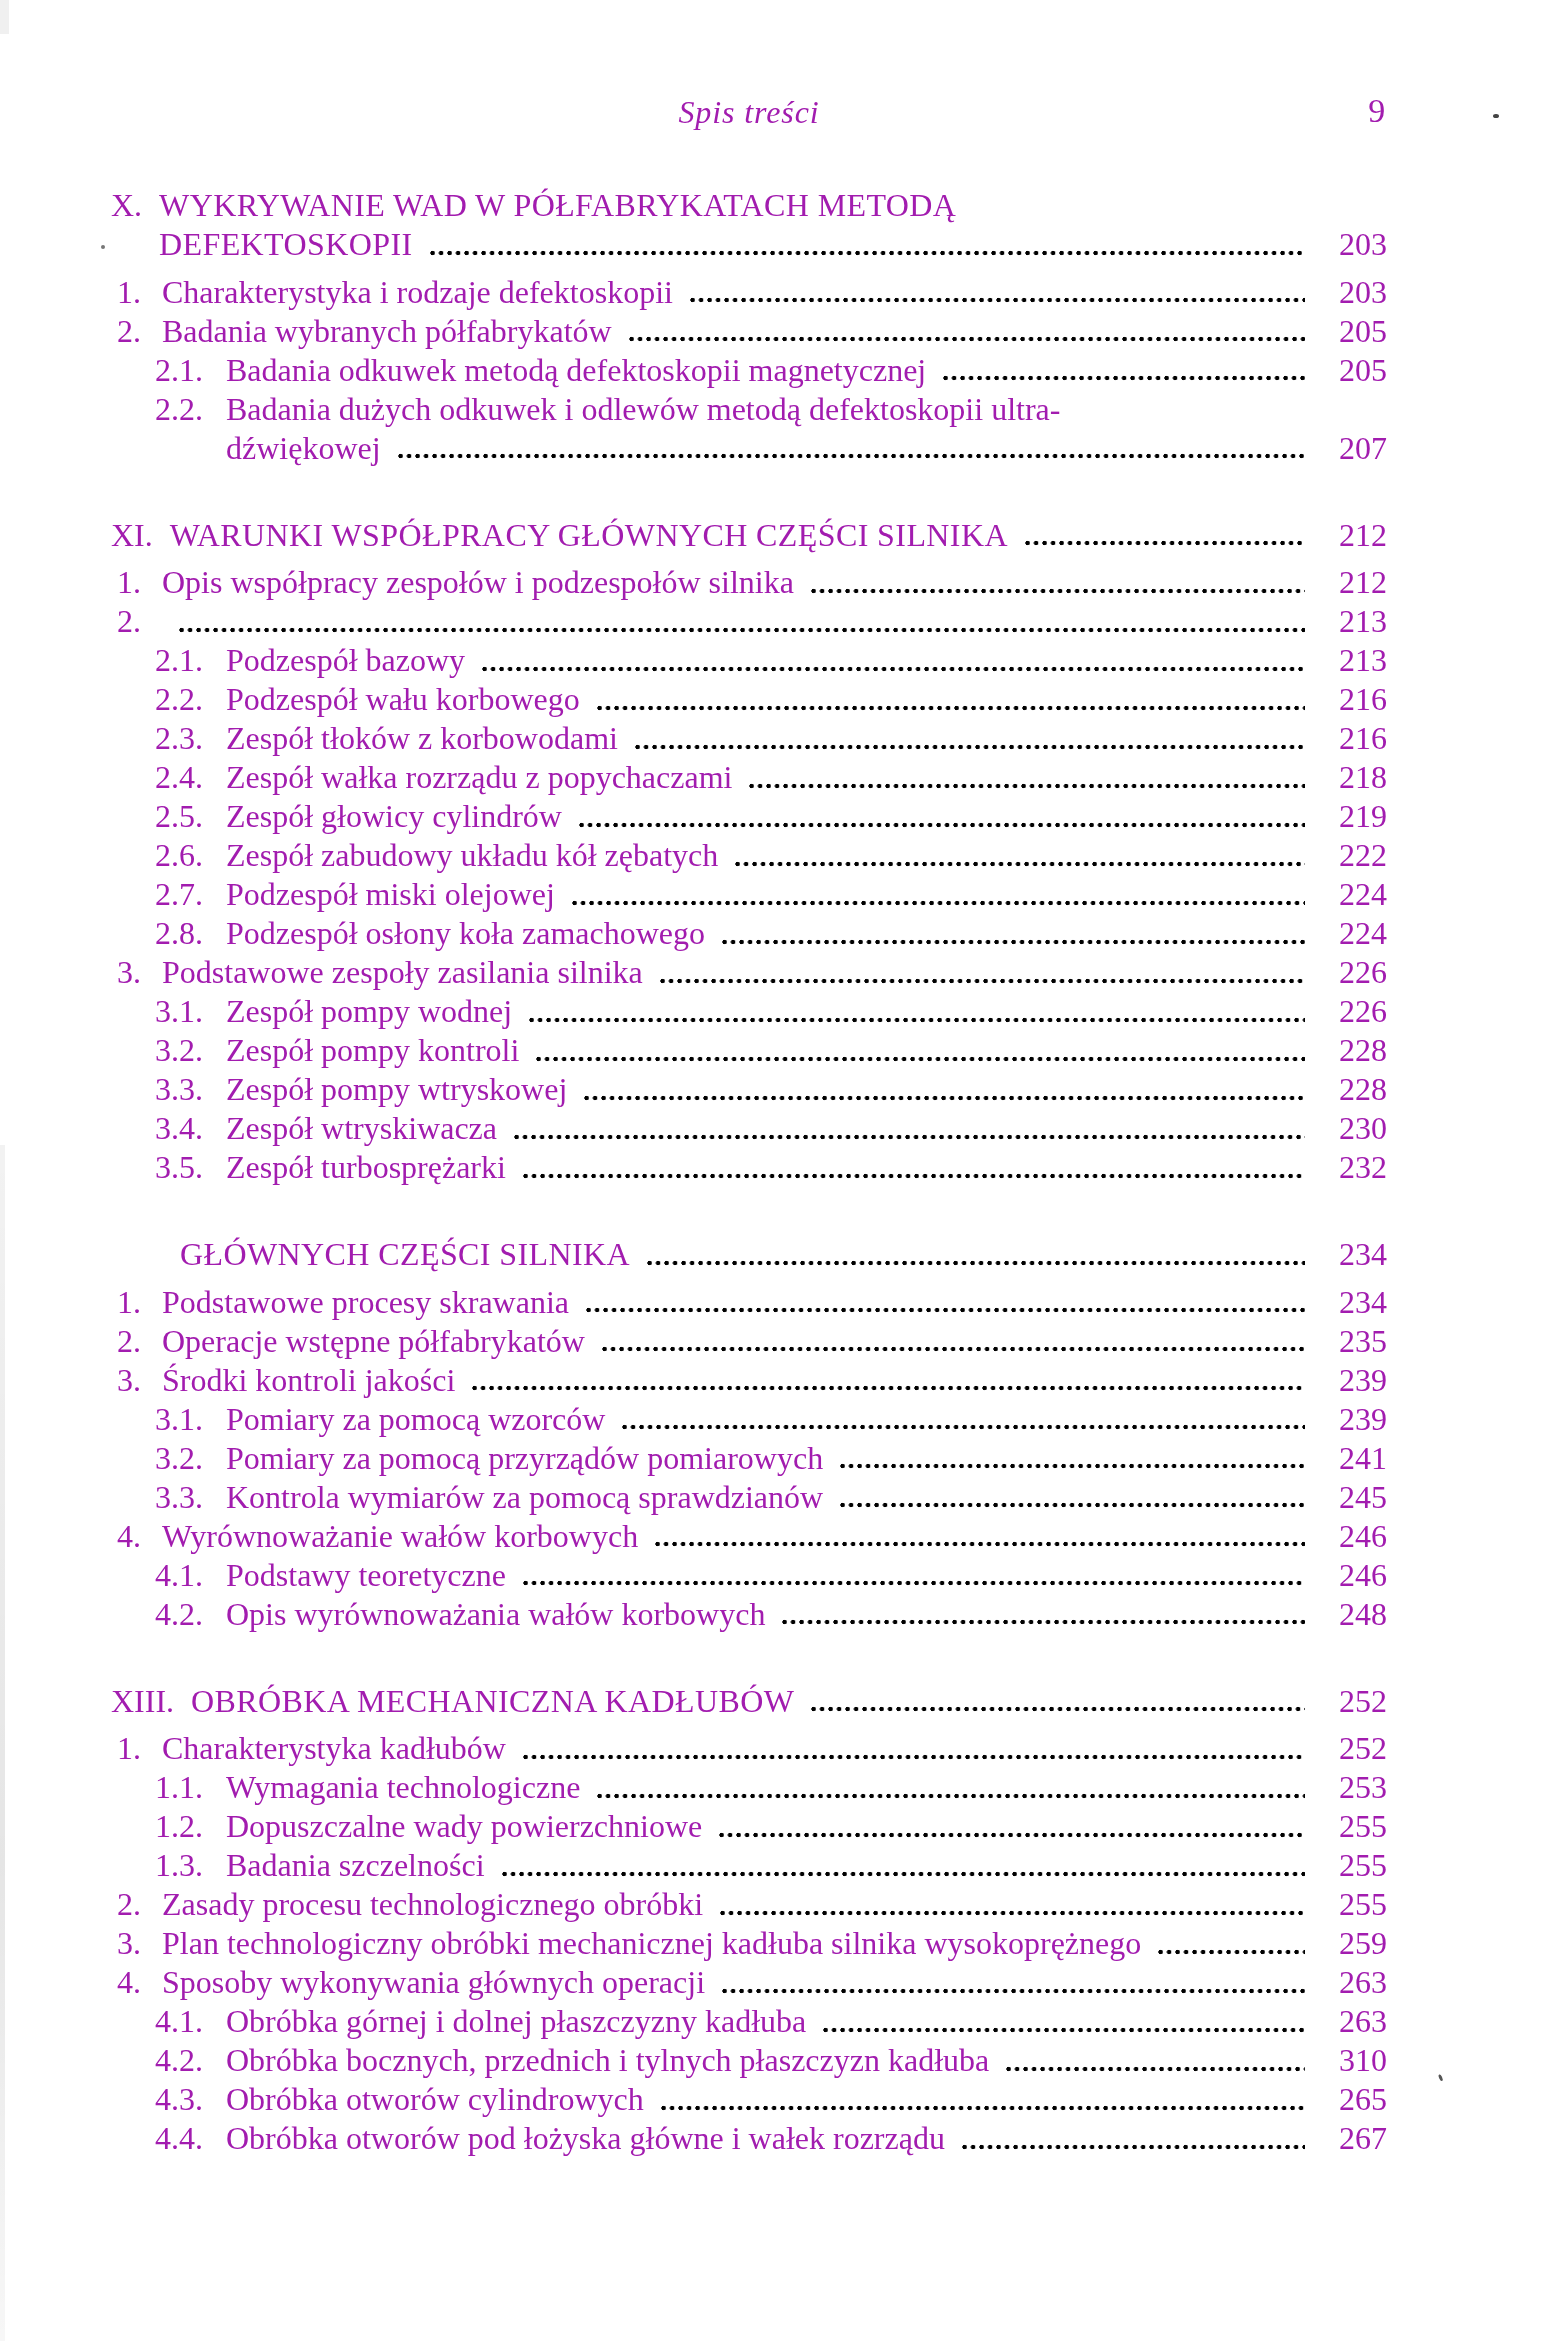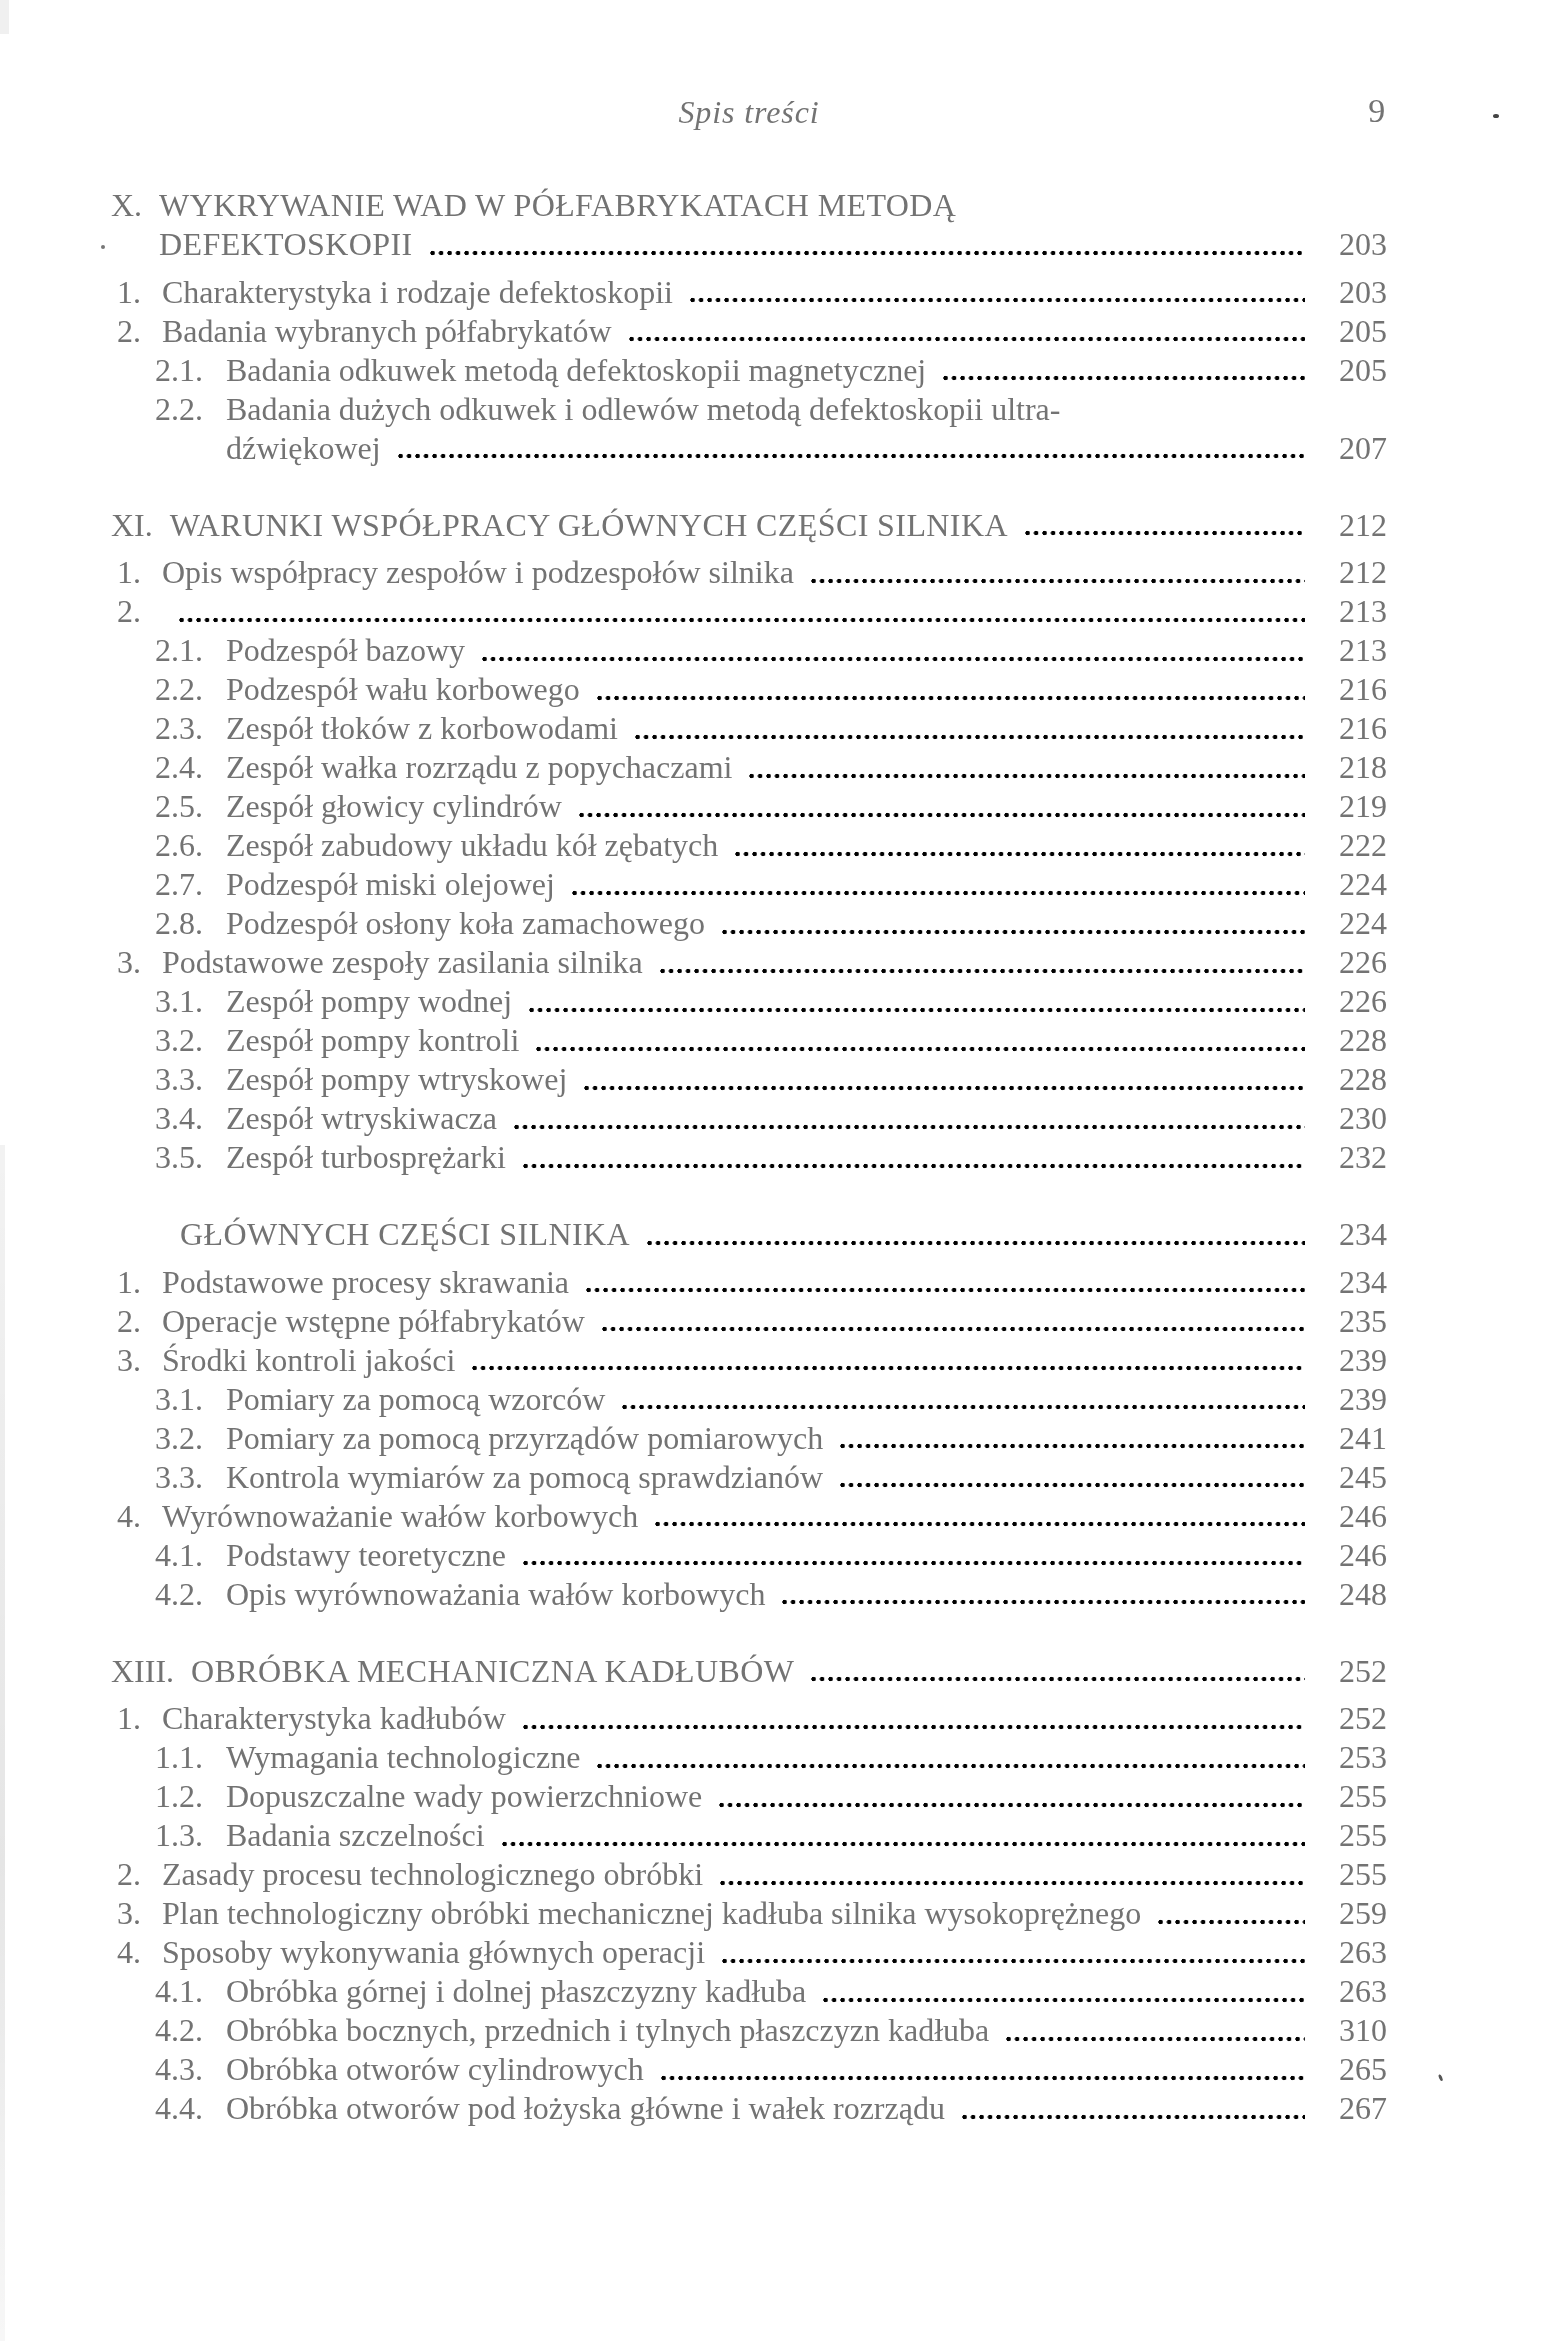--- a/index.html
+++ b/index.html
@@ -5,21 +5,21 @@
   html, body {
     margin: 0;
     padding: 0;
     background: #e8e8e8;
   }
   .page {
     position: relative;
     width: 1560px;
     height: 2342px;
     background: #ffffff;
-    color: #737373;
+    color: #a21caf;
     font-family: "Liberation Serif", "DejaVu Serif", serif;
     overflow: hidden;
   }
 
   
   .header {
     position: absolute;
     top: 91px;
     left: 111px;
     right: 173px;
@@ -41,21 +41,21 @@
     font-size: 34px;
   }
 
   
   .toc {
     position: absolute;
     top: 0;
     left: 111px;
     right: 173px;
   }
-  .section { margin-top: 38px; }
+  .section { margin-top: 48px; }
   .section.first { margin-top: 186px; }
   .entries { margin-top: 8.5px; }
 
   .row {
     display: flex;
     align-items: baseline;
     line-height: 39px;
     white-space: nowrap;
   }
   .hrow { font-size: 32px; }

